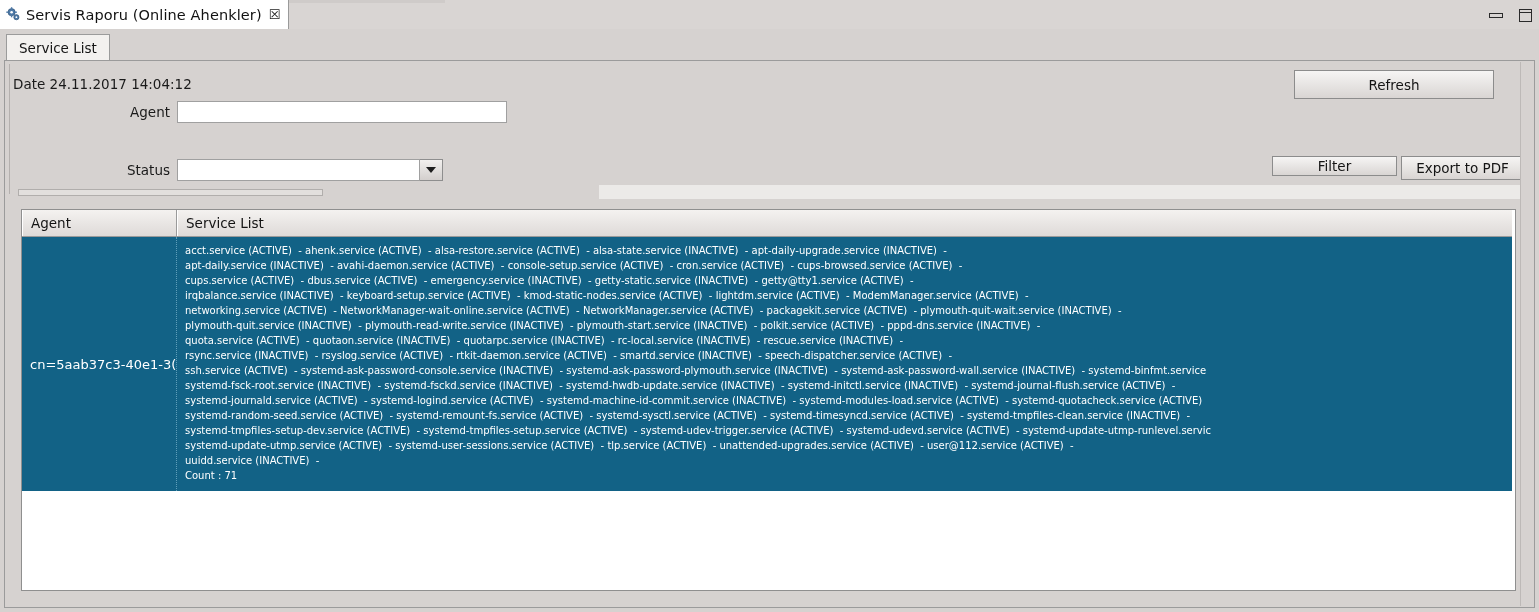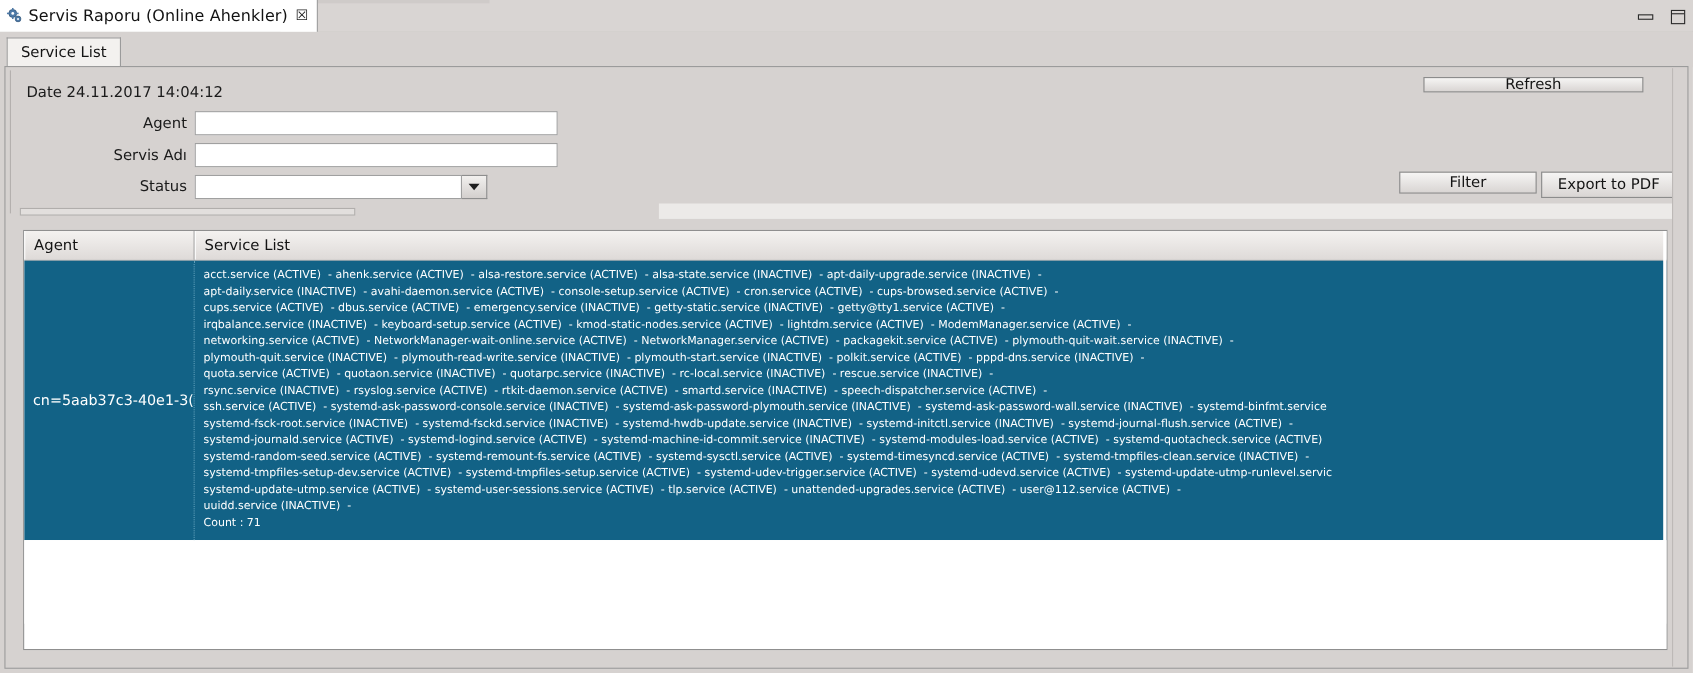--- a/index.html
+++ b/index.html
@@ -147,21 +147,21 @@
     content: "";
     position: absolute;
     left: 4px; top: 3px;
     width: 1px; height: 130px;
     background: #b4b0ae;
   }
 
   
   #date-label {
     position: absolute;
-    left: 19px; top: 15px;
+    left: 8px; top: 15px;
     font-size: 13.5px;
     color: #1a1a1a;
     white-space: nowrap;
   }
 
   .form-row {
     position: absolute;
     display: flex;
     align-items: center;
     height: 22px;
@@ -228,21 +228,21 @@
     border: 1px solid #8c8c8c;
     box-sizing: border-box;
     font-family: "DejaVu Sans", sans-serif;
     font-size: 13.5px;
     color: #141414;
     display: flex;
     align-items: center;
     justify-content: center;
     cursor: default;
   }
-  #btn-refresh { left: 1289px; top: 9px;  width: 200px; height: 14px; }
+  #btn-refresh { left: 1289px; top: 9px;  width: 200px; height: 29px; }
   #btn-filter  { left: 1267px; top: 95px; width: 125px; height: 20px; }
   #btn-export  { left: 1396px; top: 95px; width: 123px; height: 24px; }
 
   
   #thin-bar {
     position: absolute;
     left: 13px; top: 128px;
     width: 305px; height: 7px;
     background: #e2dfdd;
     border: 1px solid #b1aeac;
@@ -384,24 +384,20 @@
 
   <div id="content">
 
     <div id="date-label">Date 24.11.2017 14:04:12</div>
 
     <div class="form-row" id="row-agent">
       <div class="form-label">Agent</div>
       <input class="form-input" type="text" value="" style="">
     </div>
 
-    <div class="form-row" id="row-servis">
-      <div class="form-label">Servis Adı</div>
-      <input class="form-input" type="text" value="" style="">
-    </div>
 
     <div class="form-row" id="row-status">
       <div class="form-label">Status</div>
       <div id="status-combo">
         <div id="status-combo-field"></div>
         <div id="status-combo-arrow">
           <span class="caret-down"></span>
         </div>
       </div>
     </div>

